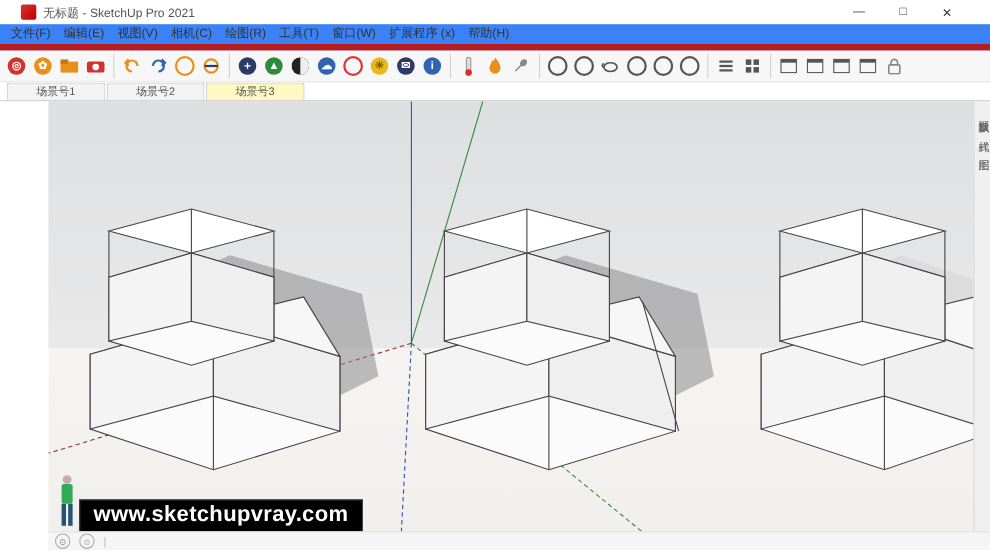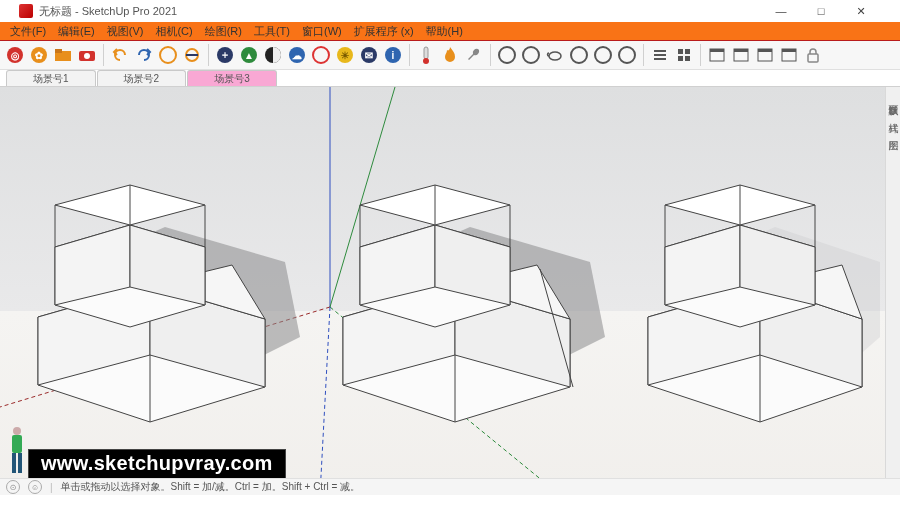--- a/index.html
+++ b/index.html
@@ -1,33 +1,33 @@
 <!DOCTYPE html>
 <html><head>
 <meta charset="utf-8">
 <style>
   html,body{margin:0;padding:0;width:900px;height:506px;font-family:"Microsoft YaHei","Segoe UI",Arial,sans-serif;font-size:11px;background:#fff;overflow:hidden;color:#222;}
   .titlebar{height:22px;background:#fff;display:flex;align-items:center;padding:0 19px;border-bottom:0;}
   .titlebar .su-icon{width:14px;height:14px;background:linear-gradient(135deg,#d33,#b00);border-radius:2px;margin-right:6px;}
   .titlebar .title{flex:0 0 auto;color:#555;}
   .titlebar .spacer{flex:1 1 auto;}
   .winbtn{width:40px;height:22px;display:flex;align-items:center;justify-content:center;color:#444;}
-  .menubar{height:18px;display:flex;align-items:flex-start;padding:0 4px;background:#f97316;border-bottom:1px solid #b91c1c;}
+  .menubar{height:18px;display:flex;align-items:flex-start;padding:0 4px;background:#3b82f6;border-bottom:6px solid #b91c1c;}
   .menubar .item{padding:0 6px;line-height:18px;color:#333;}
   .toolbar{height:28px;background:#f7f7f7;border-bottom:1px solid #e0e0e0;display:flex;align-items:center;padding:0 4px;gap:2px;}
   .tool{width:22px;height:22px;border:1px solid transparent;border-radius:3px;display:flex;align-items:center;justify-content:center;box-sizing:border-box;}
   .tsep{width:1px;height:22px;background:#d0d0d0;margin:0 3px;}
   .circ{width:16px;height:16px;border-radius:50%;display:flex;align-items:center;justify-content:center;font-size:10px;color:#fff;font-weight:bold;}
   .ring{width:14px;height:14px;border-radius:50%;border:2px solid #888;background:transparent;}
   .ring.red{border-color:#d33;}
   .ring.orange{border-color:#e88f1c;}
   .scenetabs{height:16px;display:flex;align-items:flex-end;padding:0 6px;background:#fff;border-bottom:1px solid #d0d0d0;}
   .scenetab{font-size:10px;padding:0 26px;height:15px;line-height:15px;border:1px solid #c9c9c9;border-bottom:none;border-radius:3px 3px 0 0;background:#f3f3f3;margin-right:1px;color:#555;}
-  .scenetab.active{background:#f9a8d4;position:relative;top:0;}
-  .viewport{position:relative;height:408px;background:linear-gradient(#dedfe0 0%,#e9e9ea 55%,#f5f4f2 55%,#f1efec 100%);overflow:hidden;}
+  .scenetab.active{background:#fef9c3;position:relative;top:0;}
+  .viewport{position:relative;height:408px;background:linear-gradient(#dedfe0 0%,#e9e9ea 55%,#f5f4f2 55%,#f1efec 100%);overflow:hidden;margin-left:44px;}
   .rside{position:absolute;right:0;top:0;bottom:0;width:14px;background:#f0f0f0;border-left:1px solid #d9d9d9;display:flex;flex-direction:column;align-items:center;padding-top:6px;gap:10px;}
   .rside .rtab{writing-mode:vertical-rl;font-size:10px;color:#666;padding:4px 0;}
   .watermark{position:absolute;left:4px;bottom:16px;}
   .wm-box{background:#000;color:#fff;font-family:Arial,Helvetica,sans-serif;font-size:20px;font-weight:bold;padding:2px 12px 3px 12px;letter-spacing:.3px;border:1px solid #444;}
   .wm-sub{background:rgba(235,235,235,.92);color:#3c3c3c;font-size:9px;padding:1px 6px;border:1px solid #bbb;border-top:none;max-width:280px;line-height:1.1;}
   .human{position:absolute;left:6px;bottom:16px;}
   .statusbar{position:absolute;left:0;right:0;bottom:0;height:16px;background:#f5f5f5;border-top:1px solid #e0e0e0;display:flex;align-items:center;padding:0 6px;font-size:10px;color:#555;gap:8px;}
   .statusbar .sc{width:12px;height:12px;border:1px solid #aaa;border-radius:50%;display:inline-flex;align-items:center;justify-content:center;font-size:8px;color:#888;}
 </style>
 </head>
@@ -287,15 +287,14 @@
   </svg>
 
   <div class="watermark" style="left:28px;">
     <div class="wm-box">www.sketchupvray.com</div>
   </div>
 
   <div class="statusbar">
     <span class="sc">⊙</span>
     <span class="sc">☺</span>
     <span style="color:#bbb">|</span>
-    <span>单击或拖动以选择对象。Shift = 加/减。Ctrl = 加。Shift + Ctrl = 减。</span>
   </div>
 </div>
 
 </body></html>

